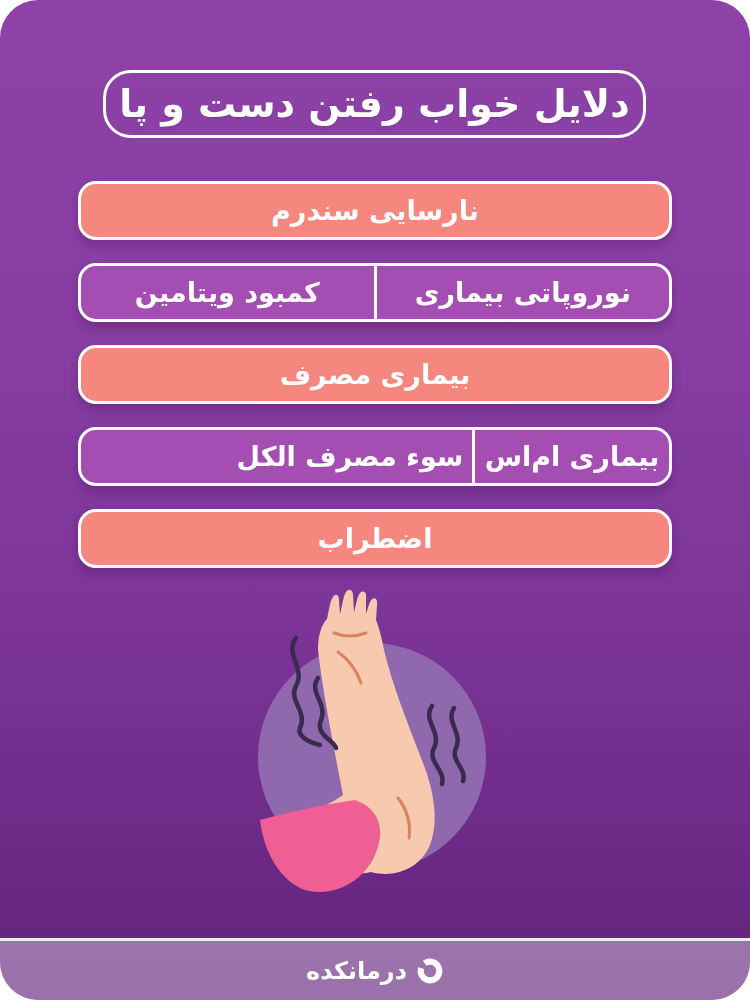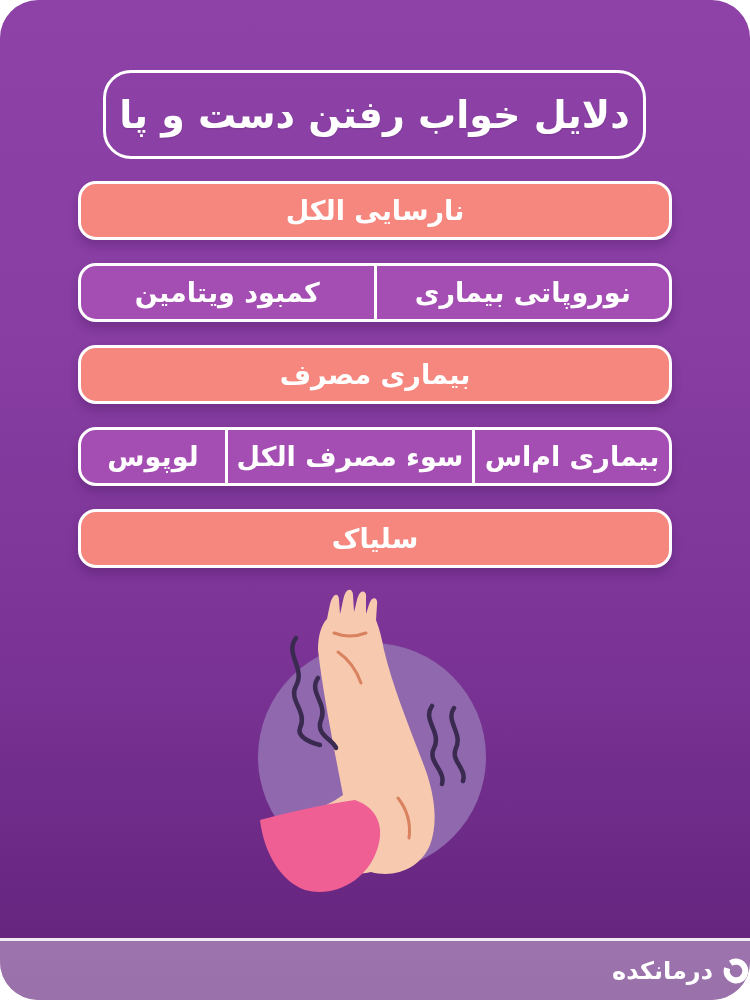--- a/index.html
+++ b/index.html
@@ -8,21 +8,21 @@
     font-family:"DejaVu Sans","Liberation Sans",sans-serif;
     direction:rtl;
   }
   .panel{
     position:relative;width:750px;height:1000px;
     border-radius:38px;overflow:hidden;
     background:linear-gradient(180deg,#8e42a8 0%,#873da1 35%,#7b3496 65%,#61227a 100%);
   }
   
   .title-box{
-    position:absolute;left:103px;top:70px;width:543px;height:89px;
+    position:absolute;left:103px;top:70px;width:543px;height:68px;
     box-sizing:border-box;border:3px solid #ffffff;border-radius:28px;
     display:flex;align-items:center;justify-content:center;
   }
   .title-box span{
     color:#ffffff;font-size:38px;font-weight:700;letter-spacing:0;
     text-shadow:0 1px 2px rgba(0,0,0,0.12);
   }
   
   .rows{
     position:absolute;left:78px;top:181px;width:594px;
@@ -49,39 +49,39 @@
   .illustration{
     position:absolute;left:230px;top:588px;width:300px;height:322px;
   }
   .sq{fill:none;stroke:#3a2a50;stroke-width:4.5;stroke-linecap:round;}
   .crease{fill:none;stroke:#d9825f;stroke-width:3;stroke-linecap:round;}
   
   .footer{
     position:absolute;left:0;right:0;bottom:0;height:59px;
     background:rgba(255,255,255,0.36);
     border-top:3px solid rgba(255,255,255,0.85);
-    display:flex;align-items:center;justify-content:flex-start;gap:9px;
+    display:flex;align-items:center;justify-content:center;gap:9px;
   }
   .footer .brand{color:#ffffff;font-size:24px;font-weight:700;}
   .logo-ring{width:28px;height:28px;display:block;}
 </style>
 </head>
 <body>
 
 <div class="panel">
 
   <div class="title-box">
     <span>دلایل خواب رفتن دست و پا</span>
   </div>
 
   <div class="rows">
 
     <div class="row row-salmon">
       <div class="cell">
-          <span>نارسایی الکل</span>
+          <span>نارسایی سندرم</span>
         </div>
     </div>
 
     <div class="row row-purple">
       <div class="cell">
           <span>نوروپاتی بیماری</span>
         </div>
       <div class="cell">
           <span>کمبود ویتامین</span>
         </div>
@@ -93,28 +93,25 @@
         </div>
     </div>
 
     <div class="row row-purple">
       <div class="cell w33">
           <span>بیماری ام‌اس</span>
         </div>
       <div class="cell w42">
           <span>سوء مصرف الکل</span>
         </div>
-      <div class="cell w25">
-          <span>لوپوس</span>
-        </div>
     </div>
 
     <div class="row row-salmon">
       <div class="cell">
-          <span>سلیاک</span>
+          <span>اضطراب</span>
         </div>
     </div>
 
   </div>
 
   <svg class="illustration" viewBox="0 0 300 322" aria-hidden="true">
     <circle cx="142" cy="169" r="114" fill="#8f68ae"></circle>
 
     <path fill="#f7c9ae" d="
       M88,62

